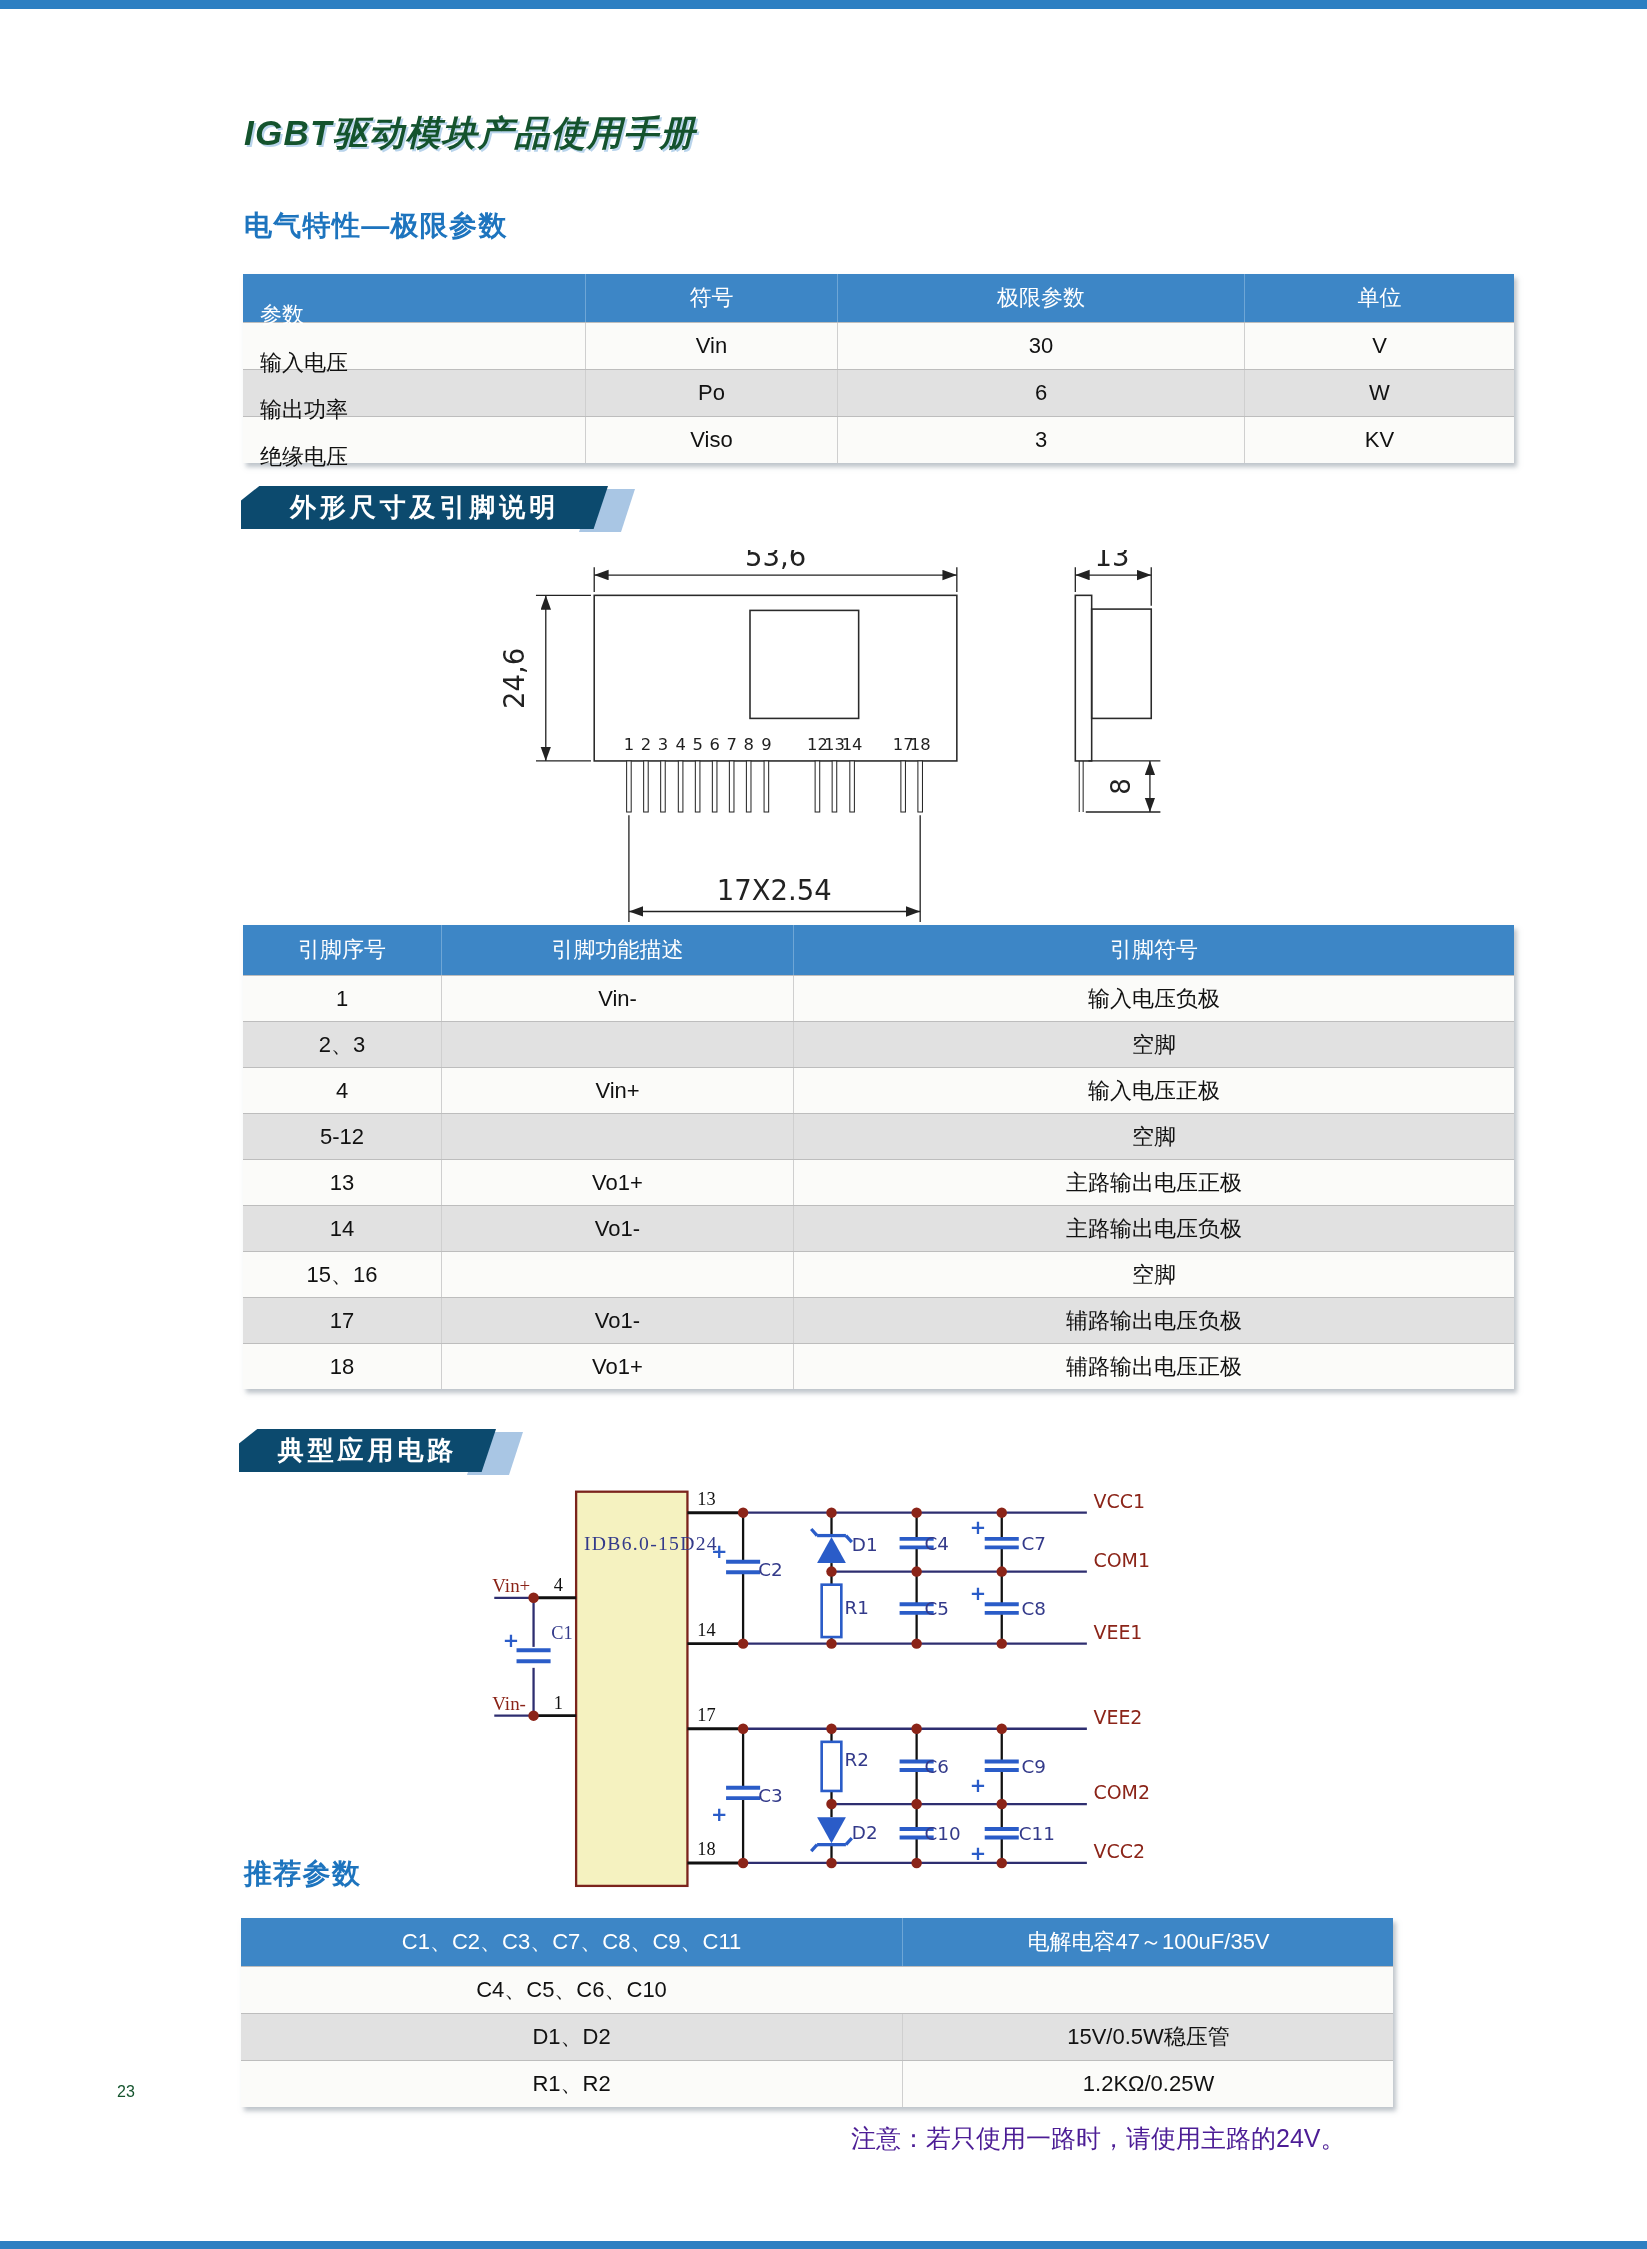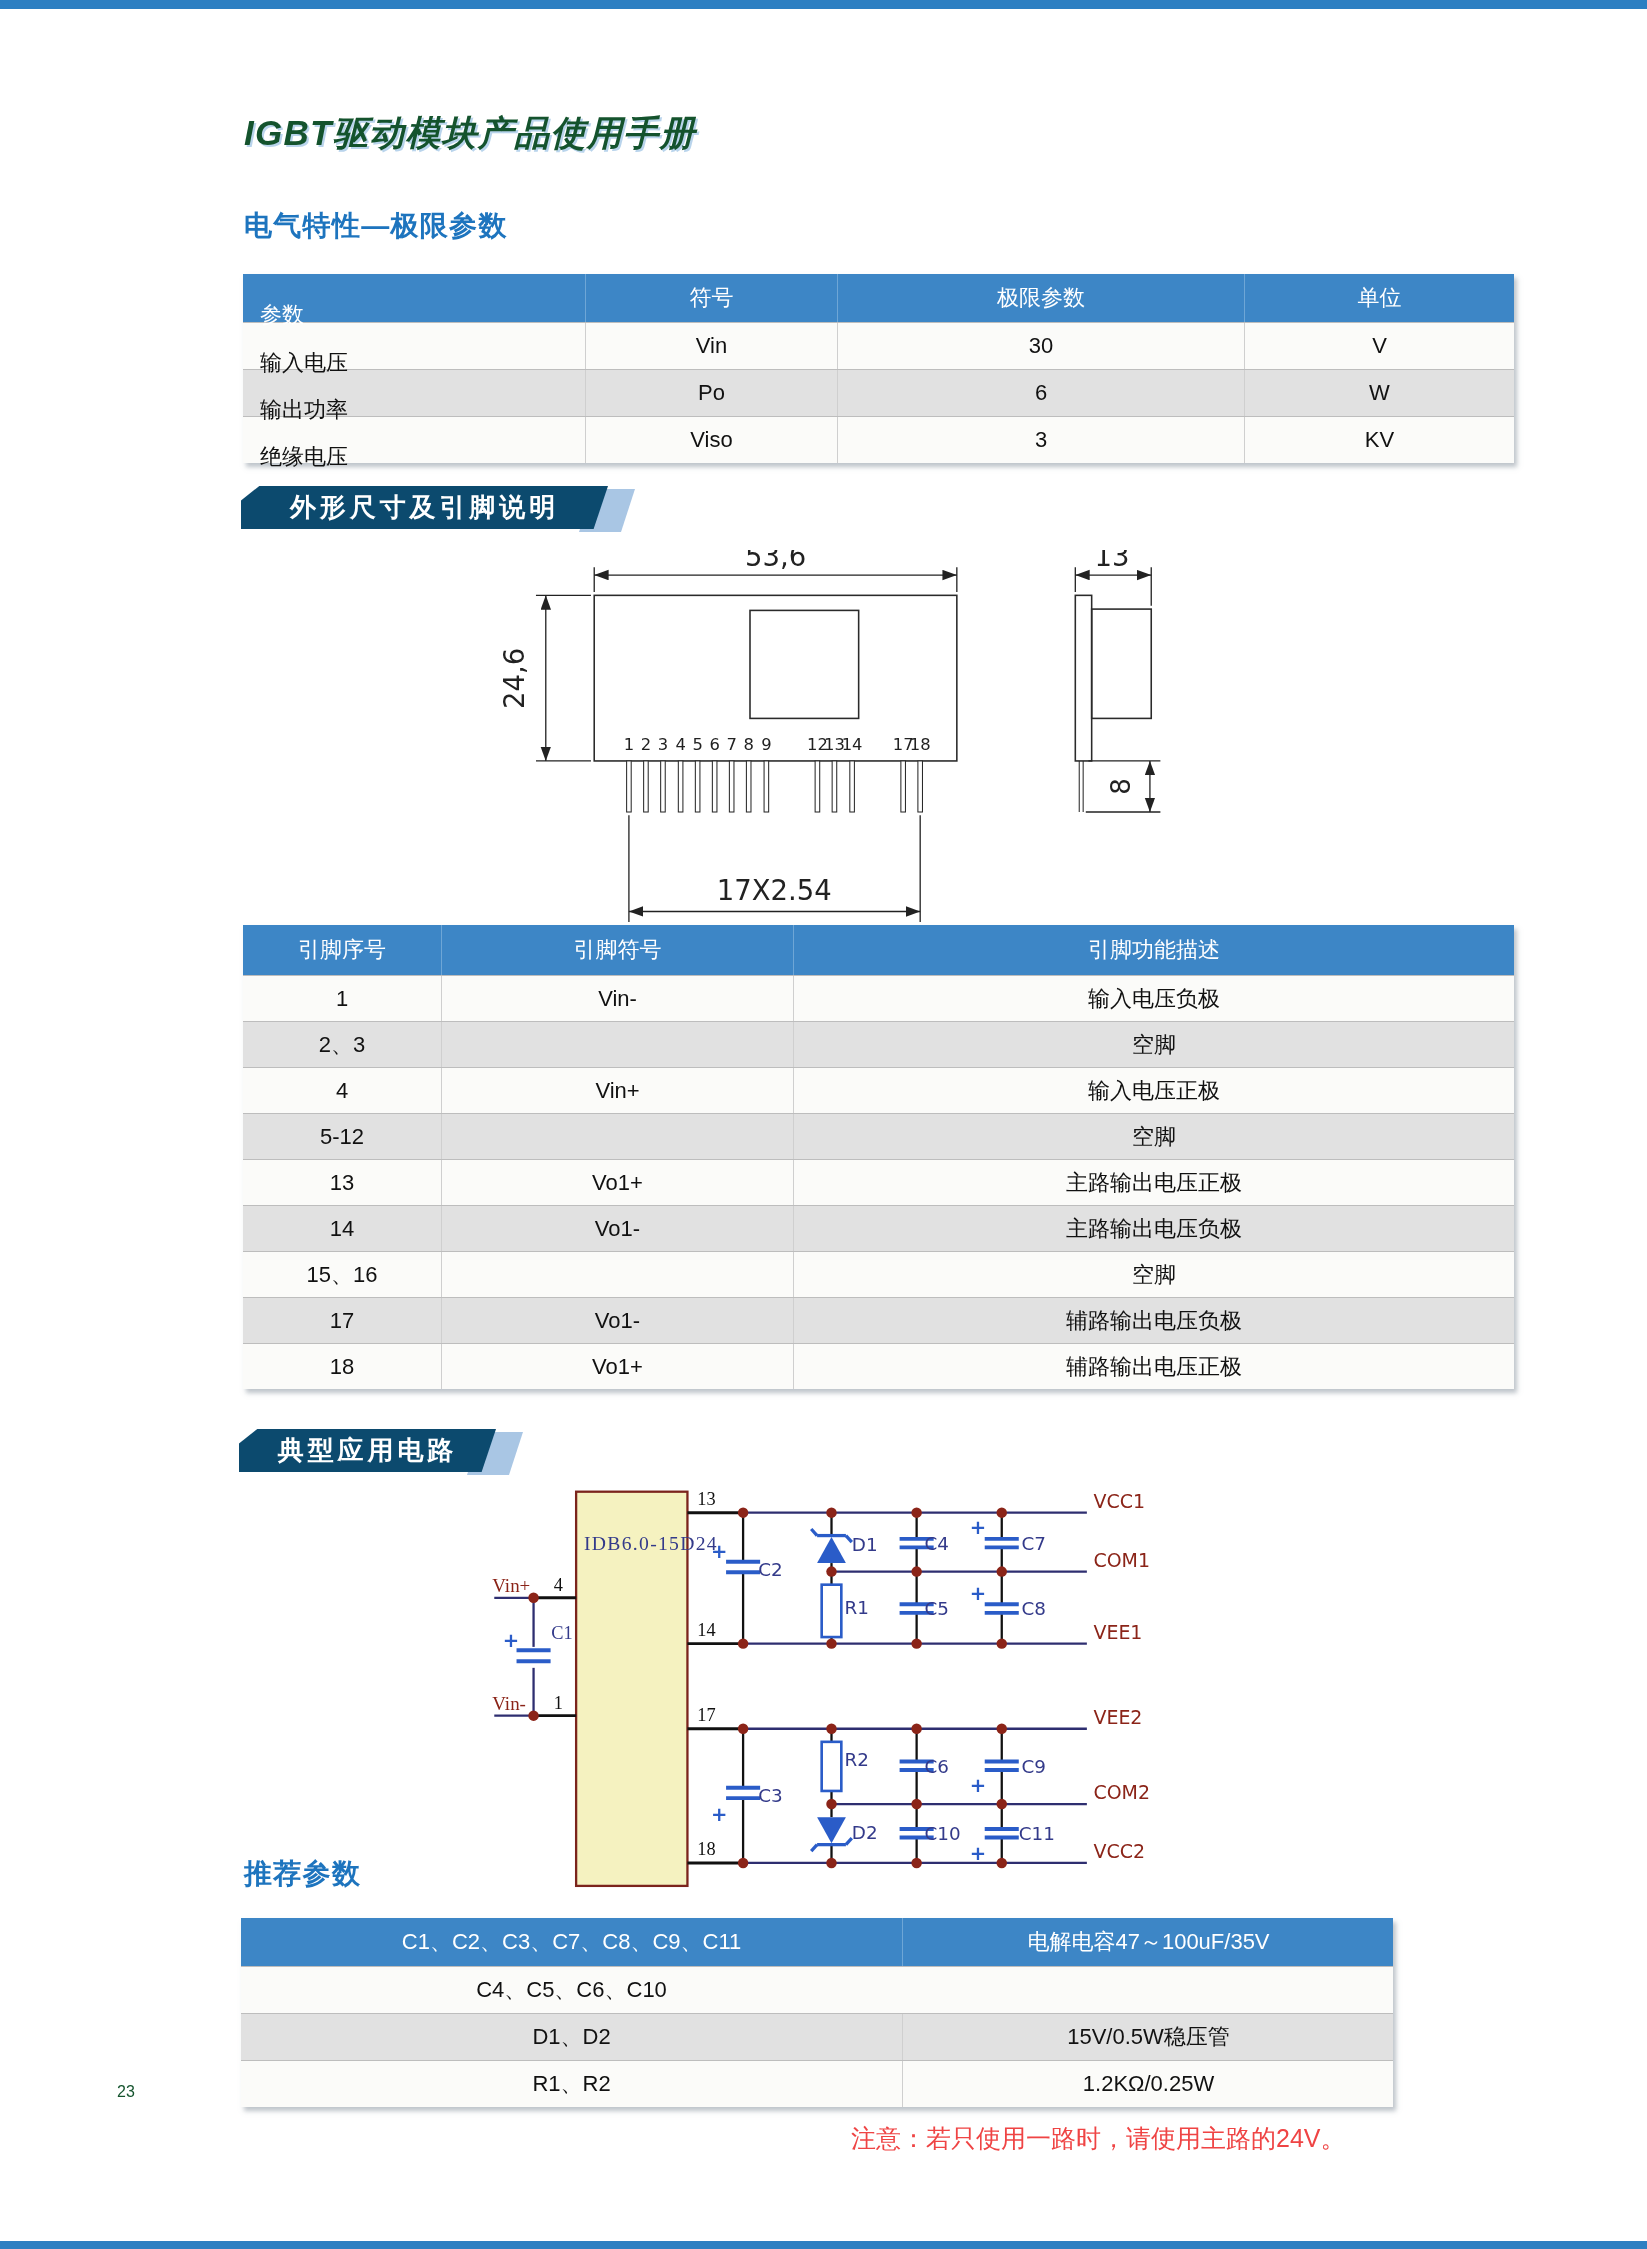--- a/index.html
+++ b/index.html
@@ -52,21 +52,21 @@
                 display:flex;align-items:center;justify-content:center;
                 filter:drop-shadow(3.3px 3.3px 0.7px rgba(80,80,80,0.55));}
   .banner .main span{color:#ffffff;font-size:26px;font-weight:bold;letter-spacing:3.9px;}
   #banner-outline{left:241px;top:486px;width:367px;}
   #banner-circuit{left:239px;top:1429px;width:257px;}
 
   .svg-abs{position:absolute;}
   #drawing-svg{left:498px;top:550px;}
   #circuit-svg{left:491px;top:1483px;}
 
-  .note-line{position:absolute;left:851px;top:2122px;font-size:25px;color:#ef4444;}
+  .note-line{position:absolute;left:851px;top:2122px;font-size:25px;color:#4c1d95;}
   .page-number{position:absolute;left:117px;top:2083px;font-size:16px;color:#14532d;}
 
   text{font-family:"DejaVu Sans",sans-serif;}
   .serif{font-family:"Liberation Serif","DejaVu Serif",serif;}
 </style>
 </head>
 <body>
 
 <div class="page">
 
@@ -194,22 +194,22 @@
       <line x1="902" y1="322" x2="1012" y2="322"></line>
       <line x1="898" y1="400" x2="1012" y2="400"></line>
       <line x1="996" y1="322" x2="996" y2="400" marker-start="url(#da)" marker-end="url(#da)"></line>
     </g>
     <text x="966" y="361" fill="#222" font-size="40" text-anchor="middle" transform="rotate(-90 966 361)">8</text>
   </svg>
 
   <div class="tbl" id="table-pins">
     <div class="trow head">
       <div class="cell">引脚序号</div>
+      <div class="cell">引脚功能描述</div>
       <div class="cell">引脚符号</div>
-      <div class="cell">引脚功能描述</div>
     </div>
     <div class="trow w">
       <div class="cell">1</div>
       <div class="cell">Vin-</div>
       <div class="cell">输入电压负极</div>
     </div>
     <div class="trow g">
       <div class="cell">2、3</div>
       <div class="cell"></div>
       <div class="cell">空脚</div>

